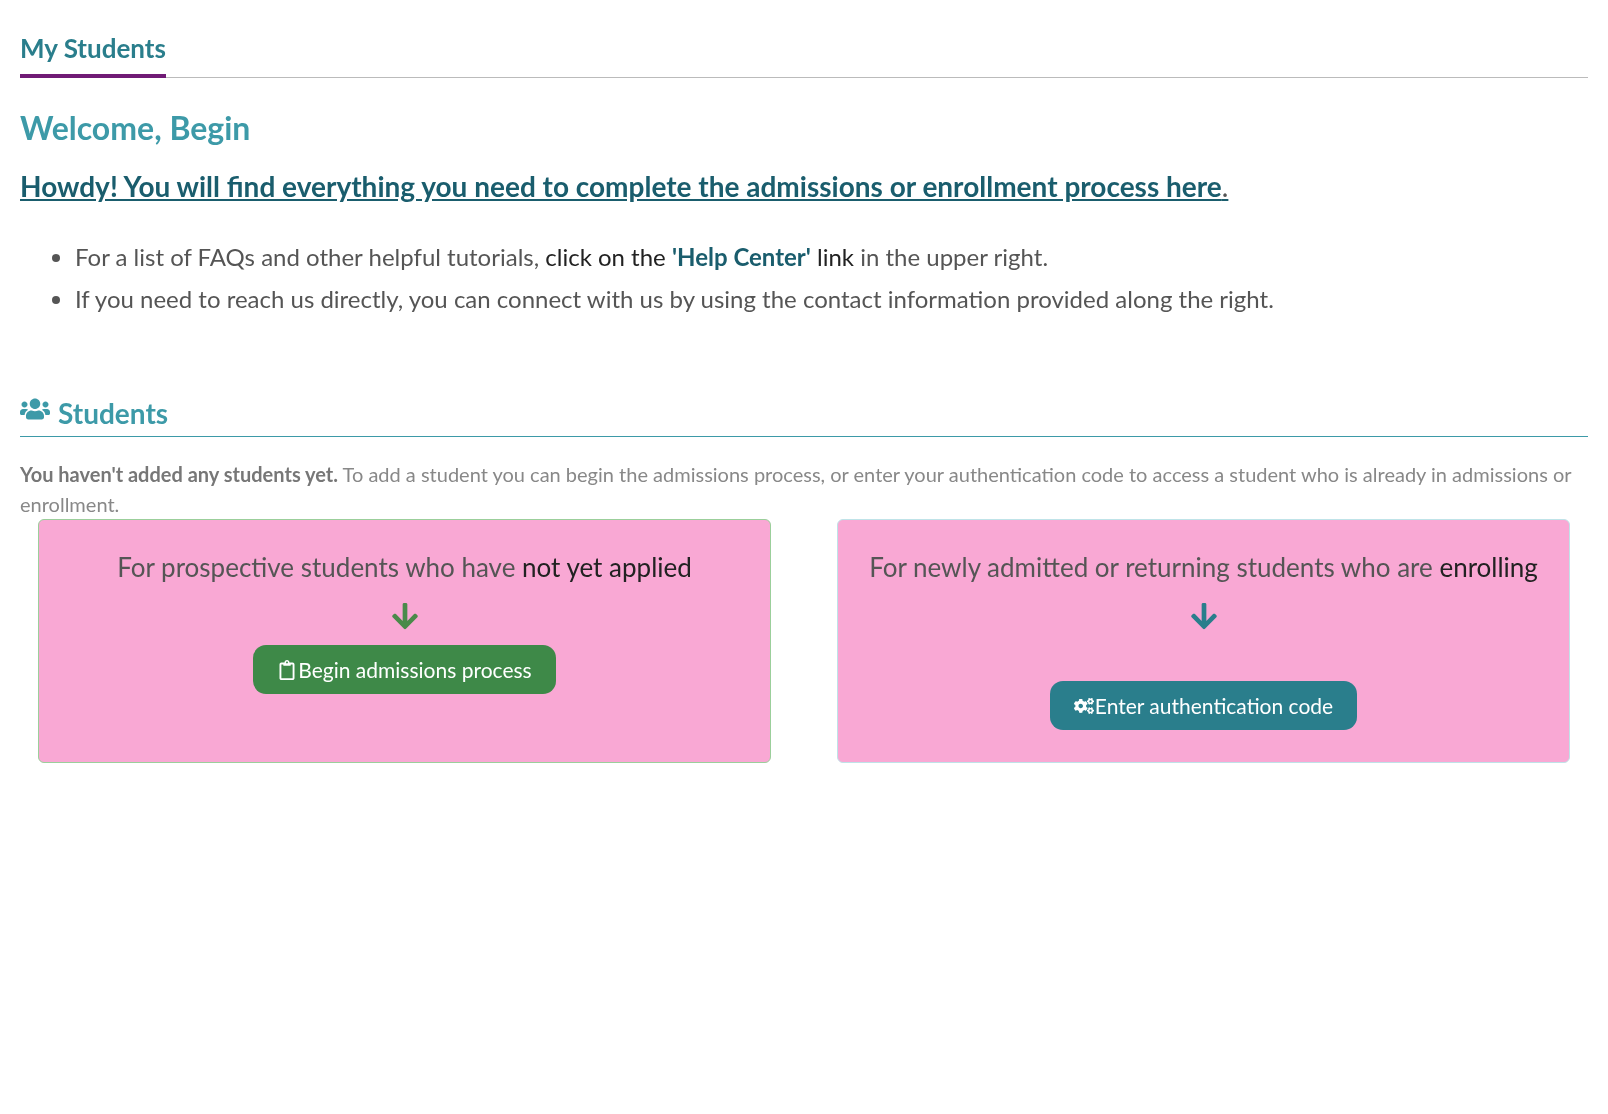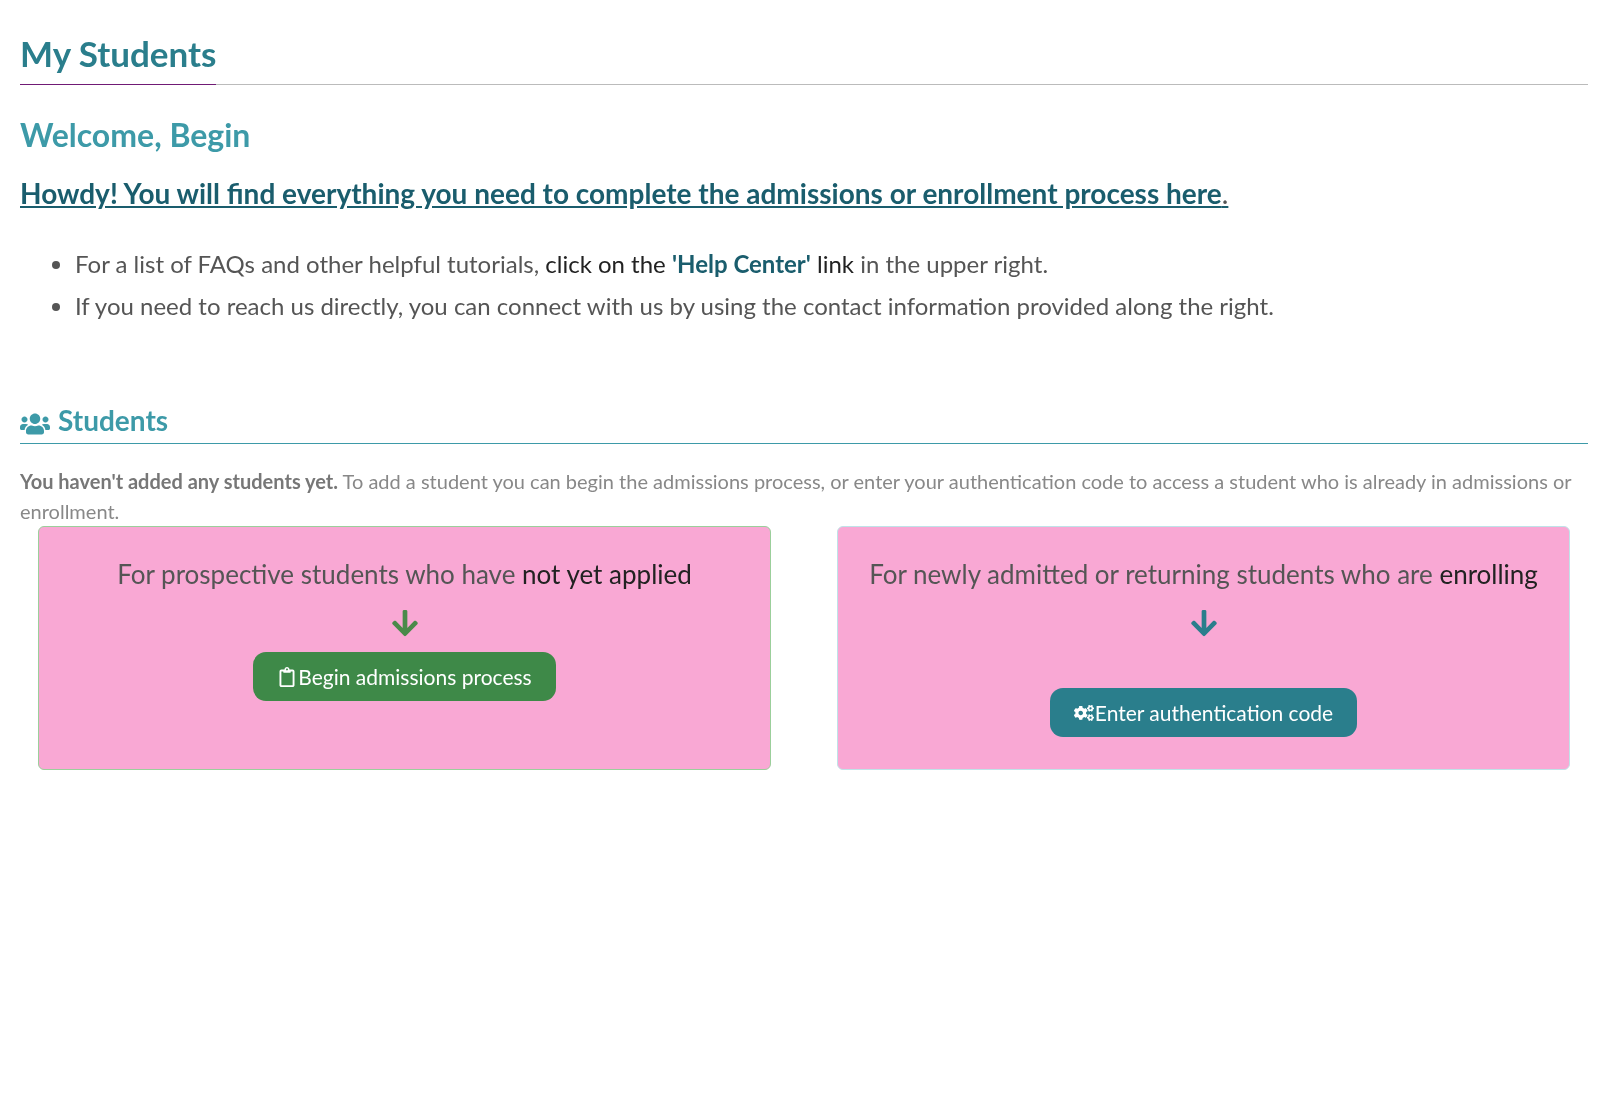--- a/index.html
+++ b/index.html
@@ -9,25 +9,25 @@
       background: #fff;
       padding: 24px 20px;
       font-size: 16px;
     }
     .tab-header {
       border-bottom: 1px solid #bbb;
       margin-bottom: 30px;
     }
     .tab-title {
       display: inline-block;
-      font-size: 35px;
+      font-size: 26px;
       font-weight: 700;
       color: #2a7e8c;
       padding: 8px 0 10px 0;
-      border-bottom: 1px solid #701a75;
+      border-bottom: 4px solid #701a75;
       margin-bottom: -1px;
     }
     .welcome {
       font-size: 32px;
       font-weight: 700;
       color: #3d9aa8;
       margin-bottom: 18px;
     }
     .intro-bold {
       font-size: 28px;
@@ -45,21 +45,21 @@
     .intro-list li {
       font-size: 24px;
       color: #555;
       line-height: 1.65;
       margin-bottom: 2px;
     }
     .intro-list .dark { color: #222; }
     .intro-list .hc { color: #1a5d6d; font-weight: 700; }
     .section-title {
       display: flex;
-      align-items: flex-end;
+      align-items: flex-start;
       gap: 8px;
       font-size: 28px;
       font-weight: 700;
       color: #3d9aa8;
       padding-bottom: 6px;
       border-bottom: 1px solid #3d9aa8;
       margin-bottom: 22px;
       margin-top: 48px;
     }
     .section-title svg { width: 30px; height: 26px; fill: #3d9aa8; }

